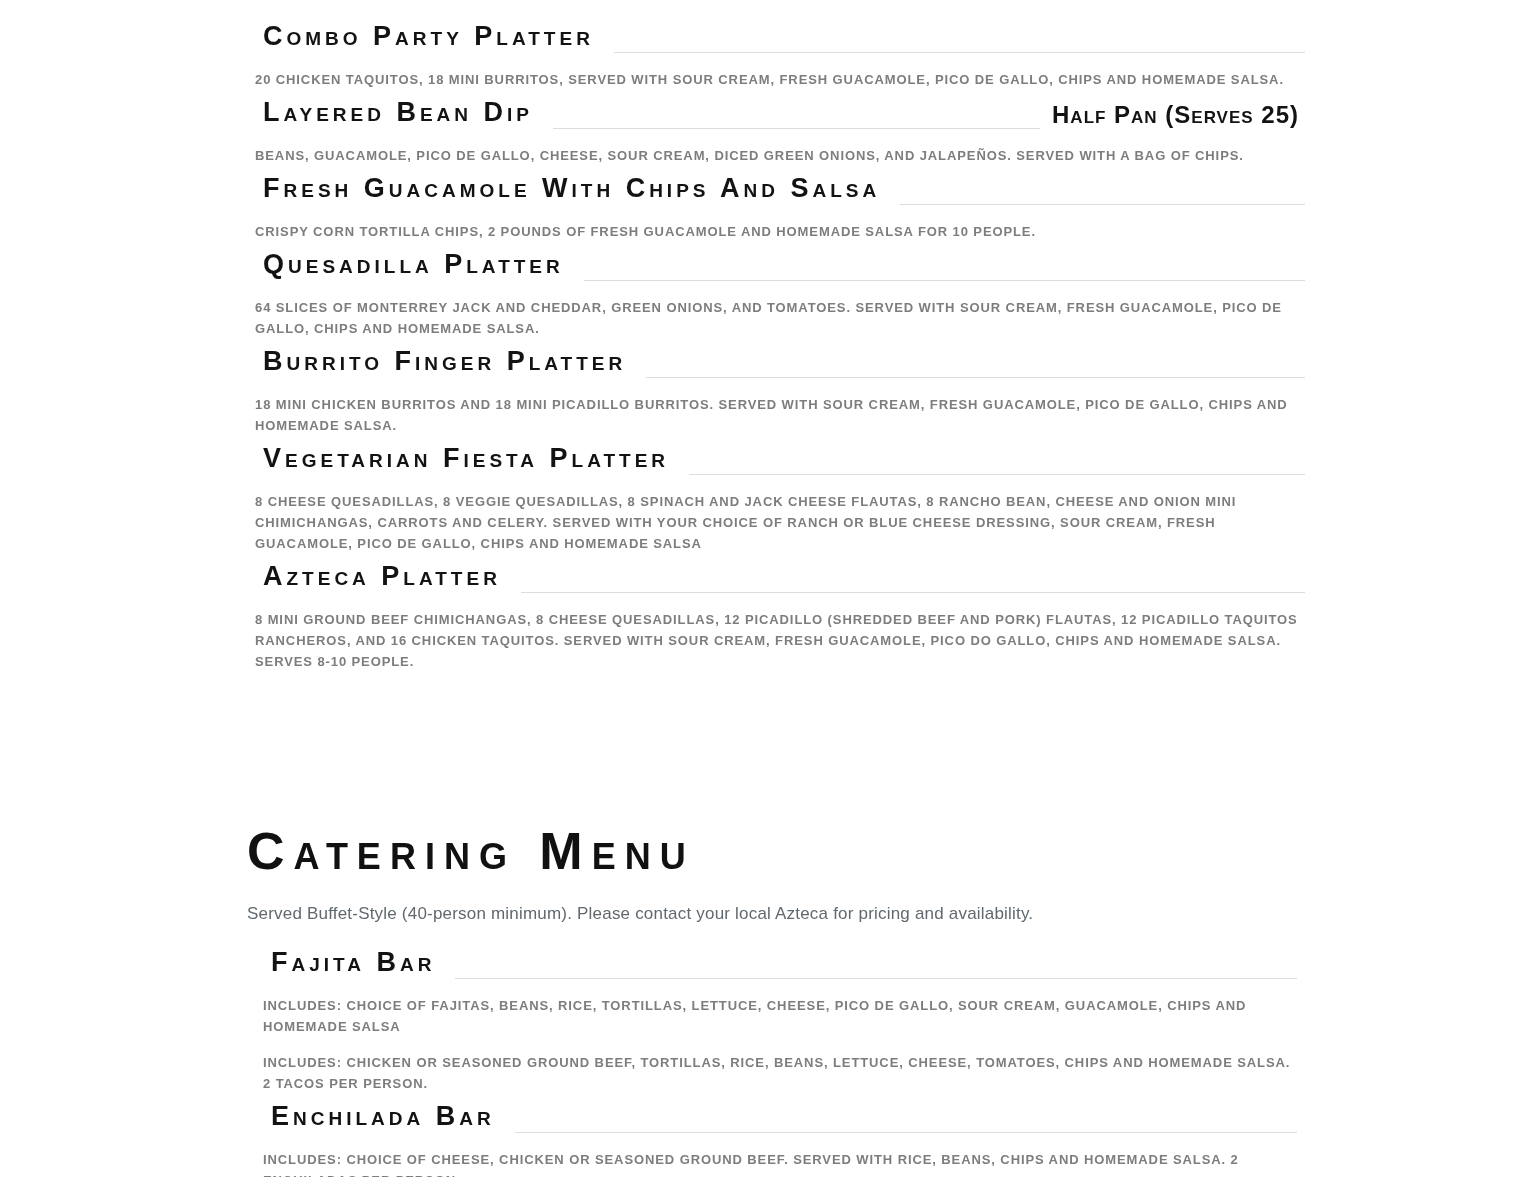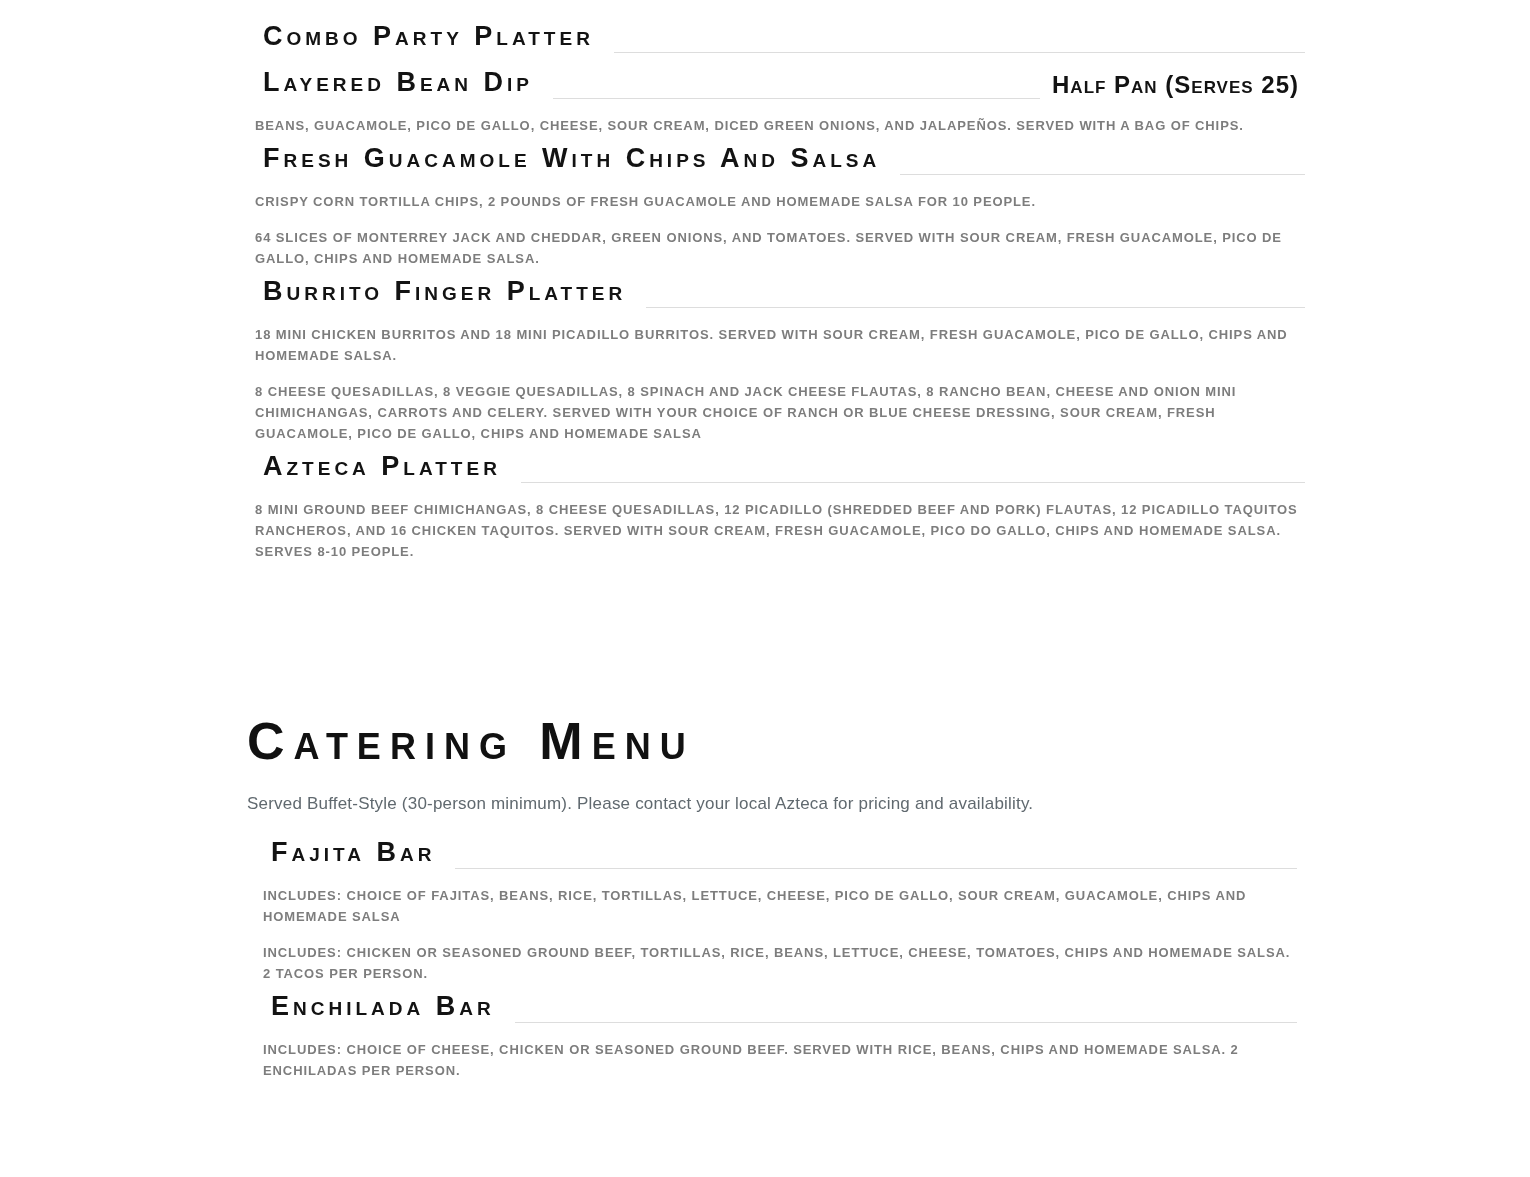--- a/index.html
+++ b/index.html
@@ -88,68 +88,77 @@
 
 <div class="content">
 
   <section class="menu-section">
 
     <div class="menu-item">
       <div class="item-head">
         <h3 class="item-title">Combo Party Platter</h3>
         <div class="item-rule"></div>
       </div>
+      <p class="item-desc">20 CHICKEN TAQUITOS, 18 MINI BURRITOS, SERVED WITH SOUR CREAM, FRESH GUACAMOLE, PICO DE GALLO, CHIPS AND HOMEMADE SALSA.</p>
     </div>
 
     <div class="menu-item">
       <div class="item-head">
         <h3 class="item-title">Layered Bean Dip</h3>
         <div class="item-rule"></div>
         <div class="item-price">Half Pan (Serves 25)</div>
       </div>
       <p class="item-desc">BEANS, GUACAMOLE, PICO DE GALLO, CHEESE, SOUR CREAM, DICED GREEN ONIONS, AND JALAPEÑOS. SERVED WITH A BAG OF CHIPS.</p>
     </div>
 
     <div class="menu-item">
       <div class="item-head">
         <h3 class="item-title">Fresh Guacamole With Chips And Salsa</h3>
         <div class="item-rule"></div>
       </div>
       <p class="item-desc">CRISPY CORN TORTILLA CHIPS, 2 POUNDS OF FRESH GUACAMOLE AND HOMEMADE SALSA FOR 10 PEOPLE.</p>
     </div>
 
     <div class="menu-item">
+      <div class="item-head">
+        <h3 class="item-title">Quesadilla Platter</h3>
+        <div class="item-rule"></div>
+      </div>
       <p class="item-desc">64 SLICES OF MONTERREY JACK AND CHEDDAR, GREEN ONIONS, AND TOMATOES. SERVED WITH SOUR CREAM, FRESH GUACAMOLE, PICO DE GALLO, CHIPS AND HOMEMADE SALSA.</p>
     </div>
 
     <div class="menu-item">
       <div class="item-head">
         <h3 class="item-title">Burrito Finger Platter</h3>
         <div class="item-rule"></div>
       </div>
       <p class="item-desc">18 MINI CHICKEN BURRITOS AND 18 MINI PICADILLO BURRITOS. SERVED WITH SOUR CREAM, FRESH GUACAMOLE, PICO DE GALLO, CHIPS AND HOMEMADE SALSA.</p>
     </div>
 
     <div class="menu-item">
+      <div class="item-head">
+        <h3 class="item-title">Vegetarian Fiesta Platter</h3>
+        <div class="item-rule"></div>
+      </div>
       <p class="item-desc">8 CHEESE QUESADILLAS, 8 VEGGIE QUESADILLAS, 8 SPINACH AND JACK CHEESE FLAUTAS, 8 RANCHO BEAN, CHEESE AND ONION MINI CHIMICHANGAS, CARROTS AND CELERY. SERVED WITH YOUR CHOICE OF RANCH OR BLUE CHEESE DRESSING, SOUR CREAM, FRESH GUACAMOLE, PICO DE GALLO, CHIPS AND HOMEMADE SALSA</p>
     </div>
 
     <div class="menu-item">
       <div class="item-head">
         <h3 class="item-title">Azteca Platter</h3>
         <div class="item-rule"></div>
       </div>
       <p class="item-desc">8 MINI GROUND BEEF CHIMICHANGAS, 8 CHEESE QUESADILLAS, 12 PICADILLO (SHREDDED BEEF AND PORK) FLAUTAS, 12 PICADILLO TAQUITOS RANCHEROS, AND 16 CHICKEN TAQUITOS. SERVED WITH SOUR CREAM, FRESH GUACAMOLE, PICO DO GALLO, CHIPS AND HOMEMADE SALSA. SERVES 8-10 PEOPLE.</p>
     </div>
 
   </section>
 
   <section class="catering-section">
     <h1 class="section-title">Catering Menu</h1>
-    <p class="section-subtitle">Served Buffet-Style (30-person minimum). Please contact your local Azteca for pricing and availability.</p>
+    <p class="section-subtitle">Served Buffet-Style (40-person minimum). Please contact your local Azteca for pricing and availability.</p>
 
     <div class="catering-items">
 
       <div class="menu-item">
         <div class="item-head">
           <h3 class="item-title">Fajita Bar</h3>
           <div class="item-rule"></div>
         </div>
         <p class="item-desc">INCLUDES: CHOICE OF FAJITAS, BEANS, RICE, TORTILLAS, LETTUCE, CHEESE, PICO DE GALLO, SOUR CREAM, GUACAMOLE, CHIPS AND HOMEMADE SALSA</p>
       </div>

